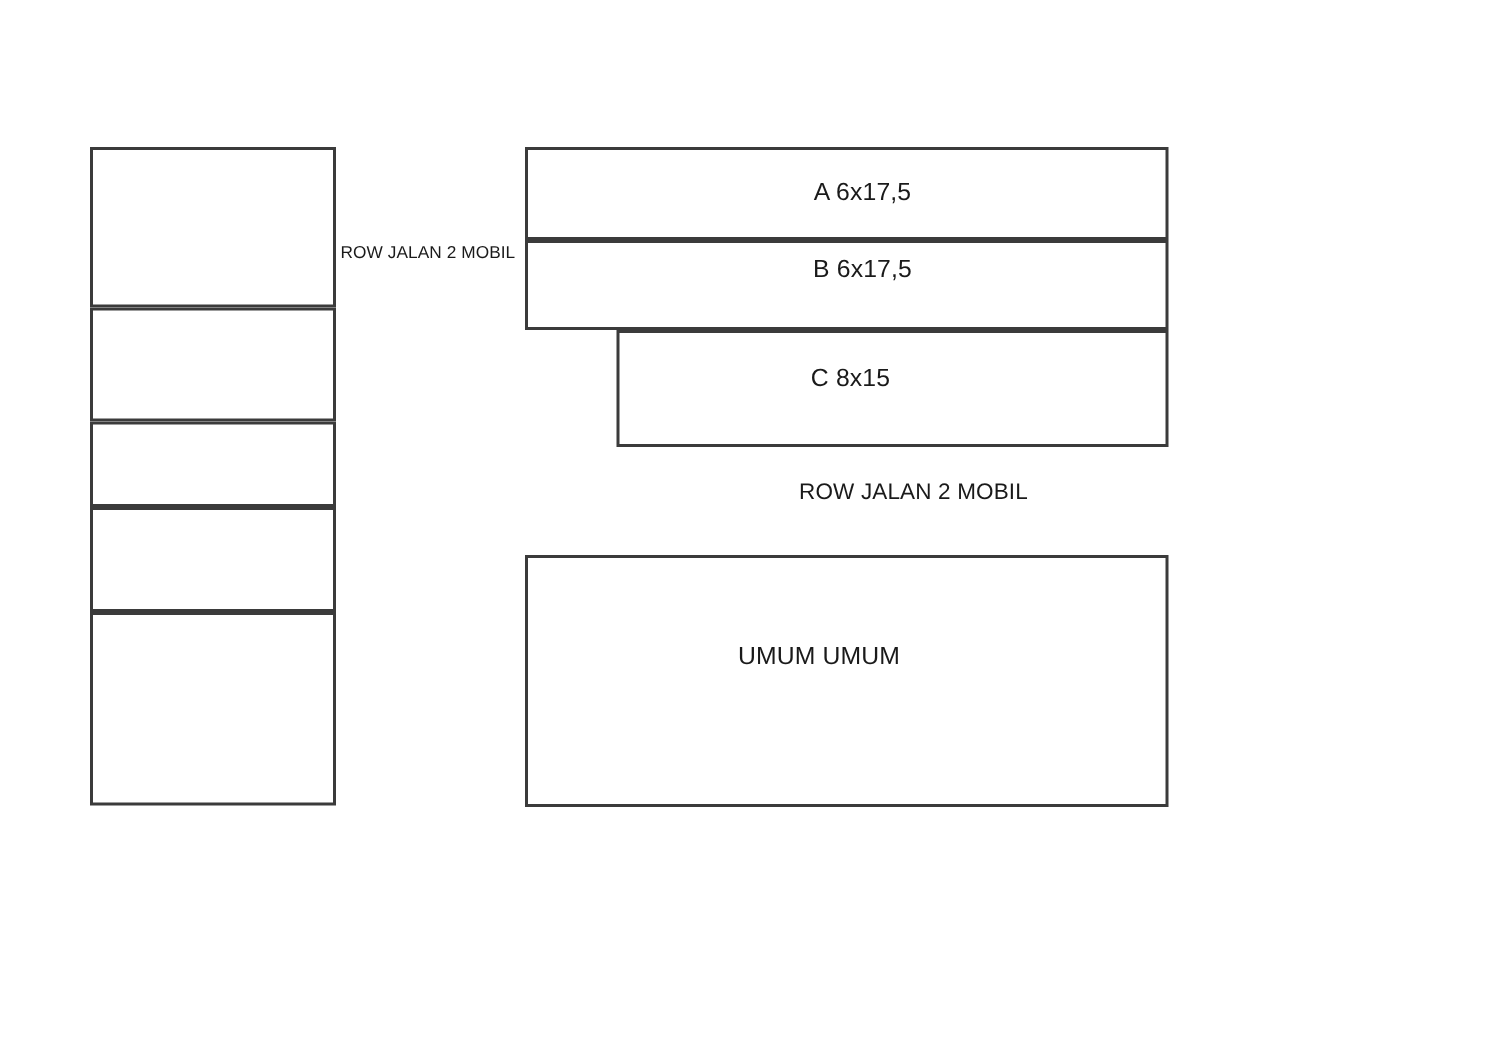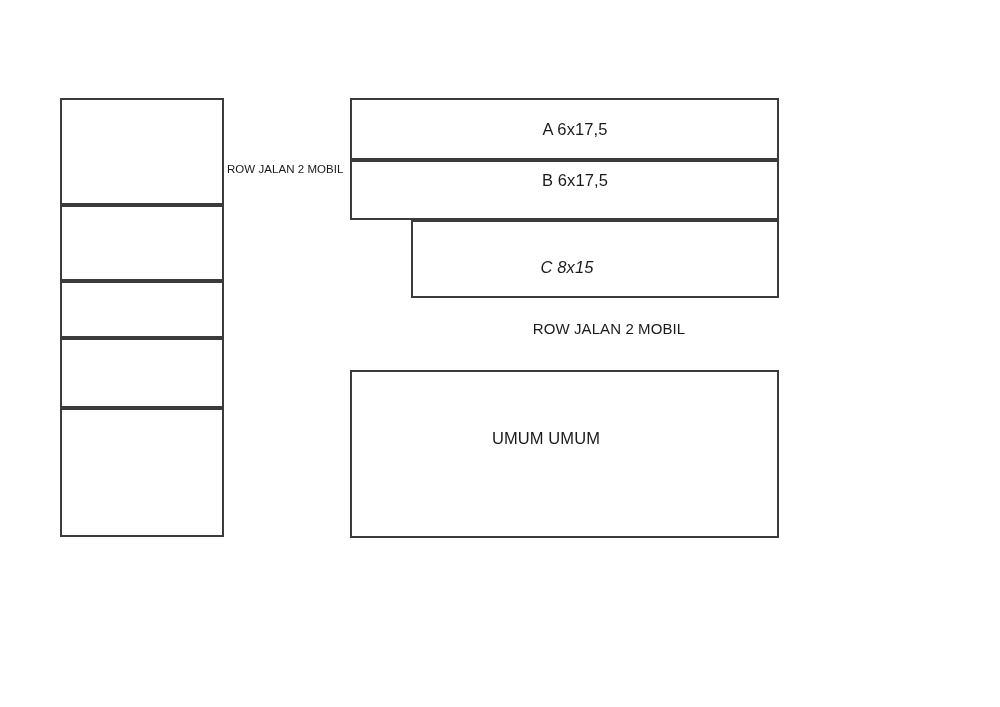--- a/index.html
+++ b/index.html
@@ -69,20 +69,20 @@
 
   <div class="road-label road-left label-small" style="left:227px; top:169px;">ROW JALAN 2 MOBIL</div>
 
   <div class="plot" style="left:350px; top:98px; width:429px; height:62px;"></div>
   <div class="plot-label label-big" style="left:575px; top:129px;">A 6x17,5</div>
 
   <div class="plot" style="left:350px; top:160px; width:429px; height:60px;"></div>
   <div class="plot-label label-big" style="left:575px; top:180px;">B 6x17,5</div>
 
   <div class="plot" style="left:411px; top:220px; width:368px; height:78px;"></div>
-  <div class="plot-label label-big" style="left:567px; top:267px;font-style:italic;">C 8x15</div>
+  <div class="plot-label label-big" style="left:567px; top:253px;">C 8x15</div>
 
   <div class="road-label road-lower label-mid" style="left:609px; top:328px;">ROW JALAN 2 MOBIL</div>
 
   <div class="plot" style="left:350px; top:370px; width:429px; height:168px;"></div>
   <div class="plot-label label-big" style="left:546px; top:438px;">UMUM UMUM</div>
 
 </div>
 
 </body></html>

